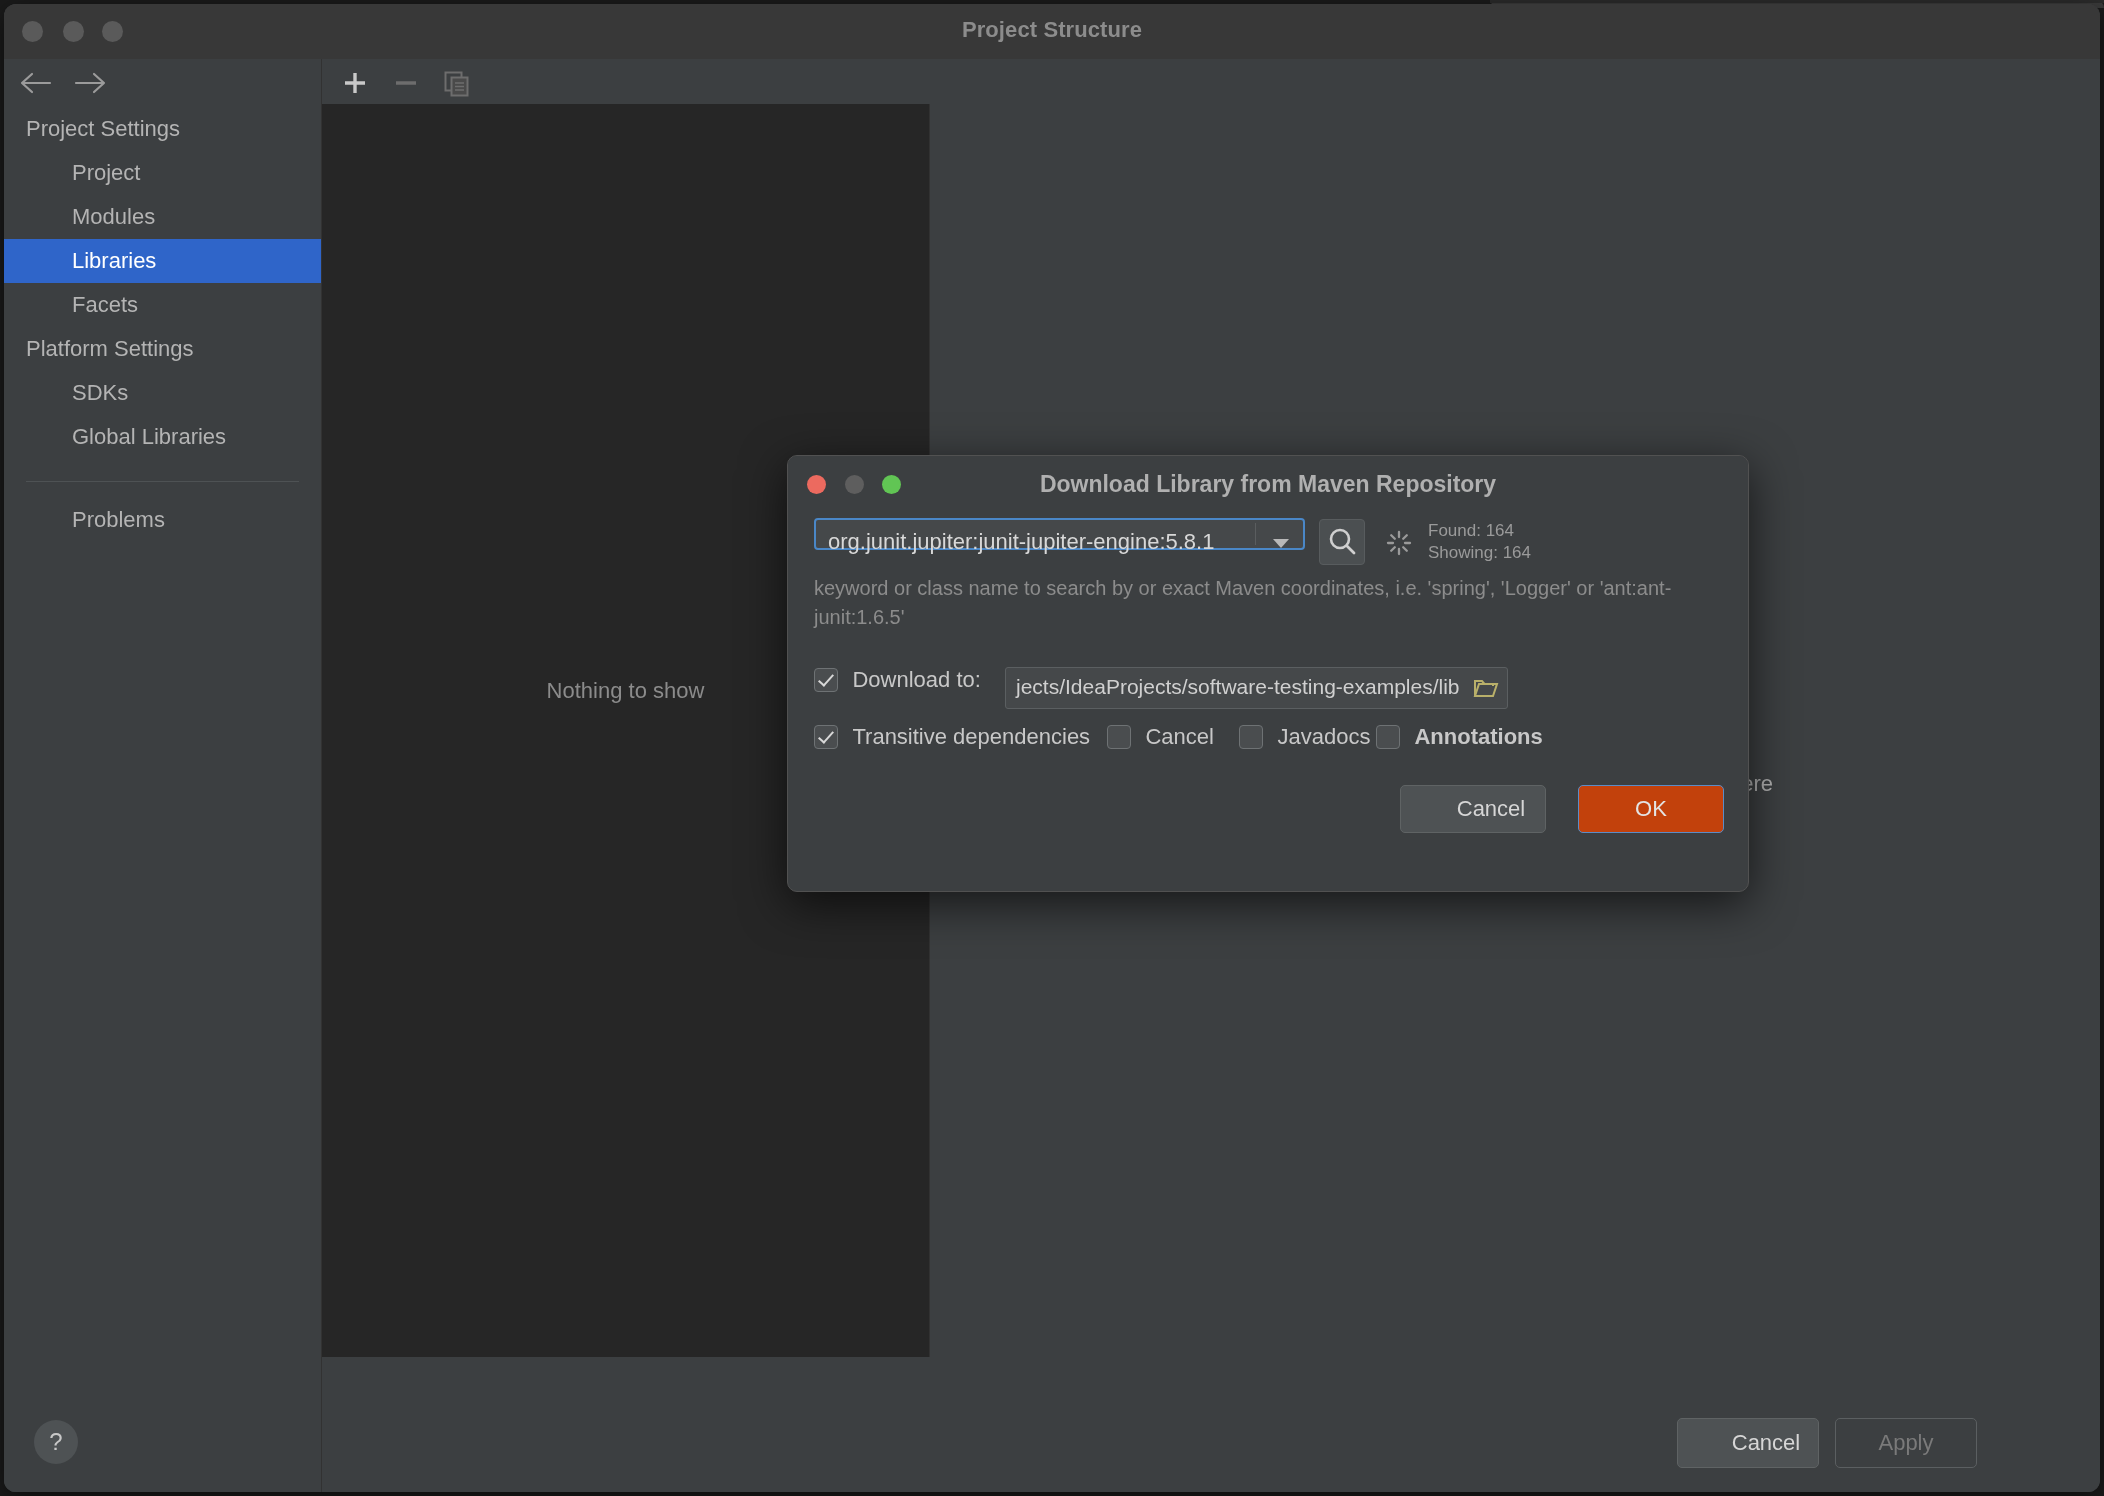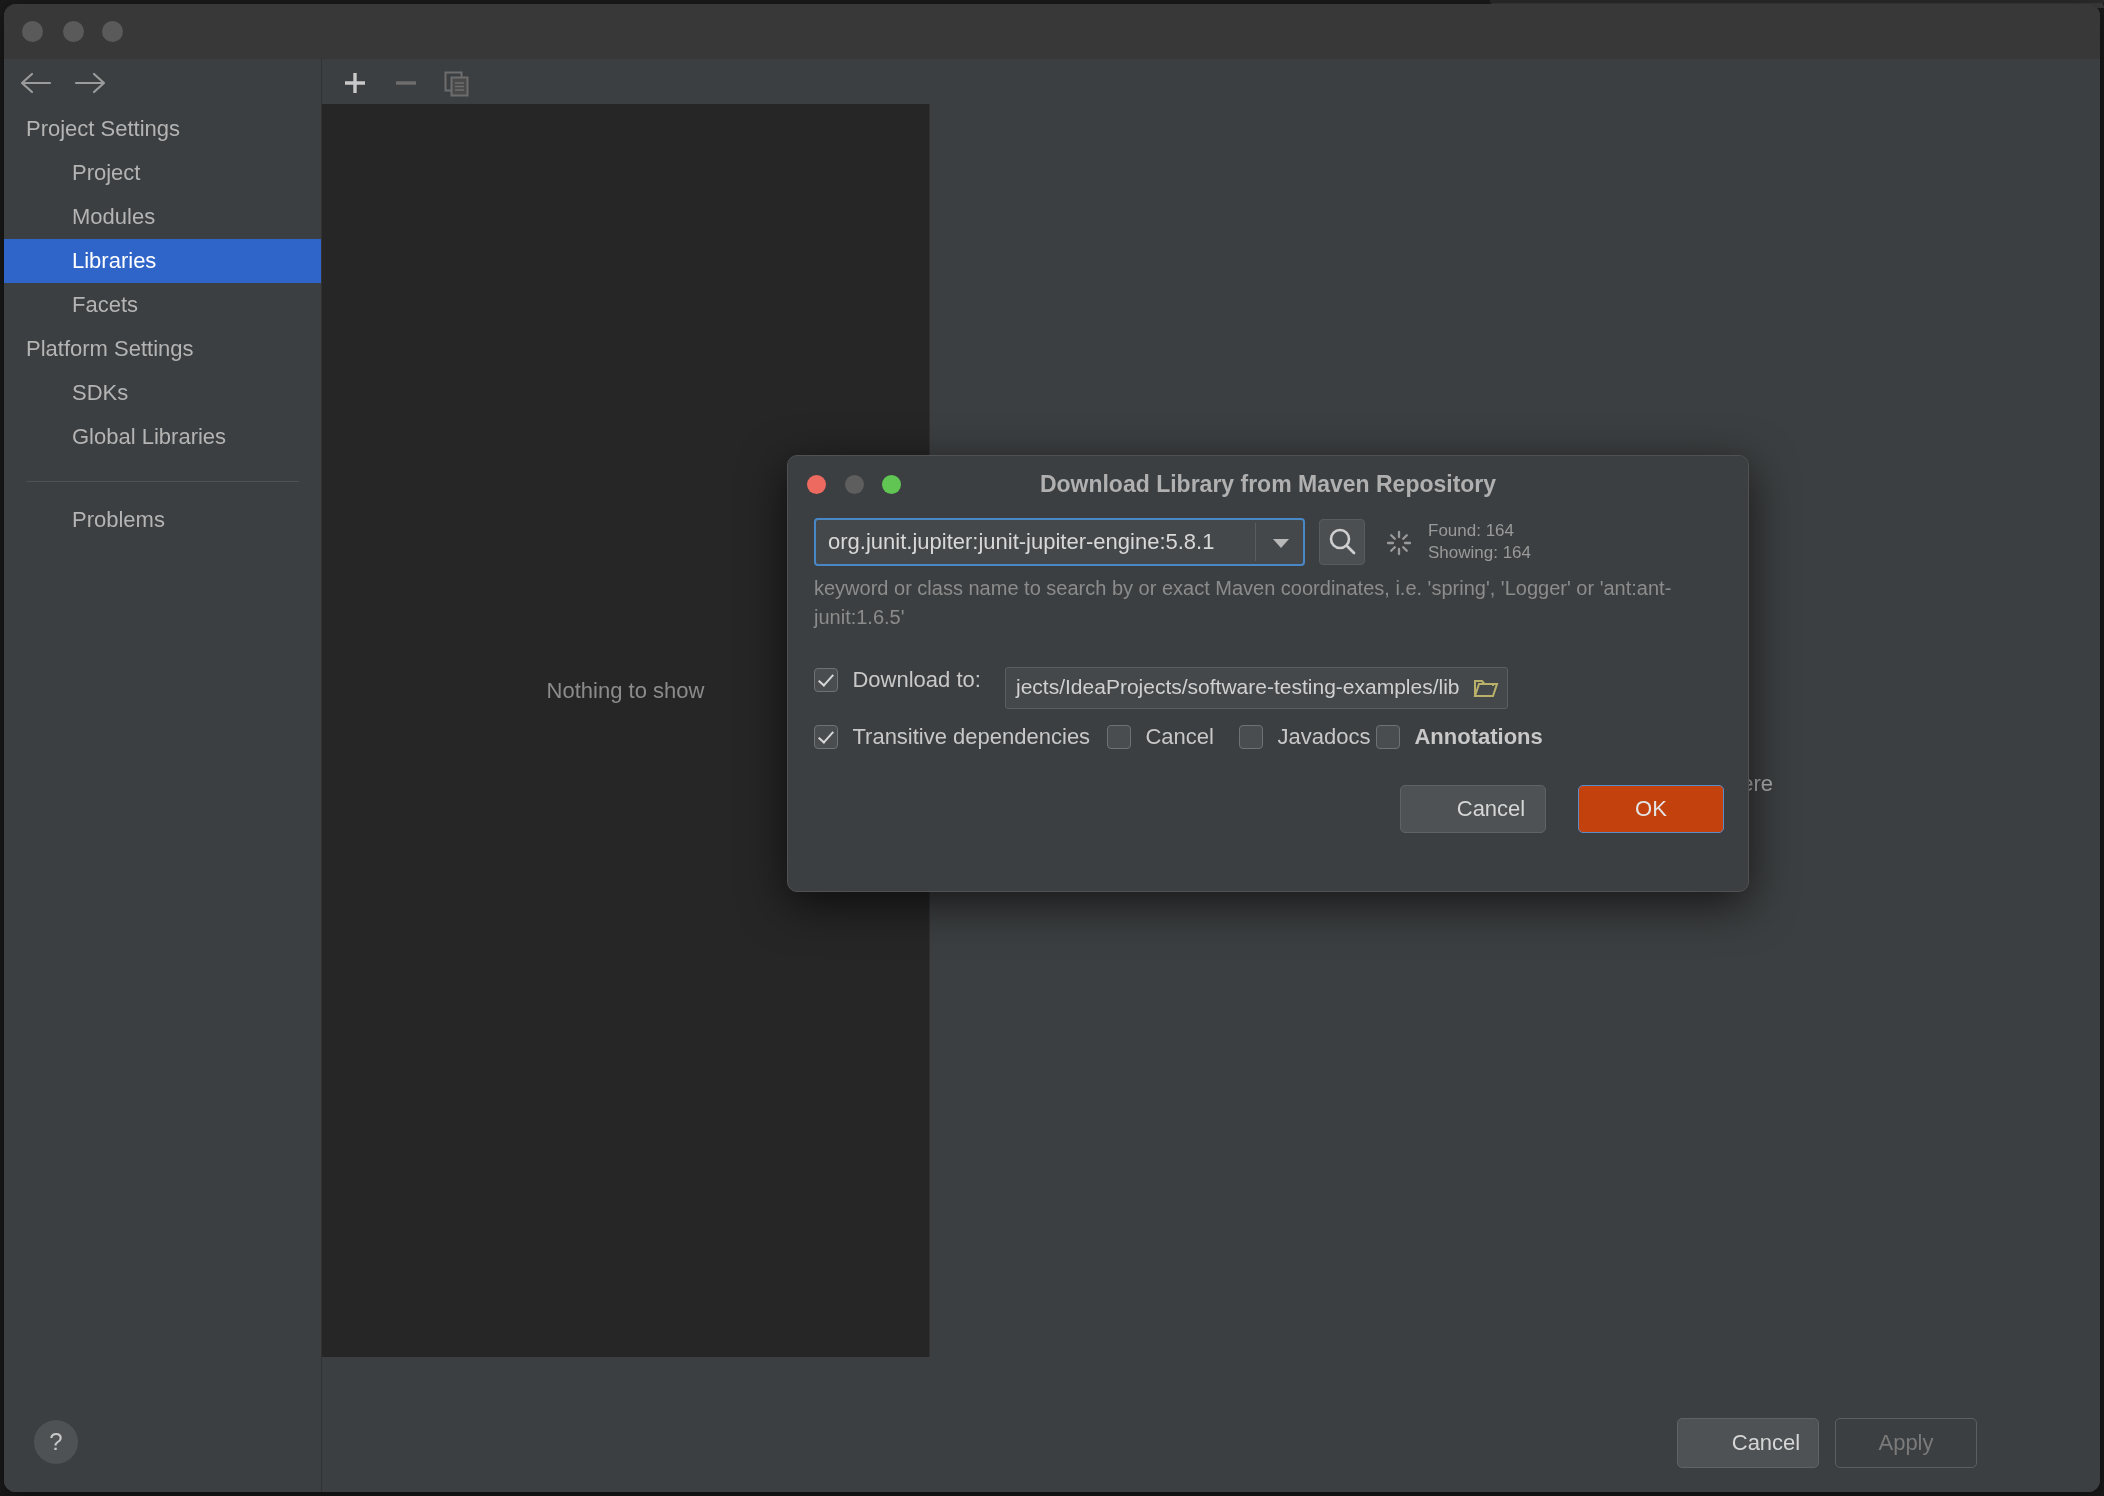--- a/index.html
+++ b/index.html
@@ -304,21 +304,21 @@
     left: 26px;
     top: 6px;
     width: 910px;
     height: 50px;
   }
   .combo {
     position: absolute;
     left: 0;
     top: 0;
     width: 491px;
-    height: 48px;
+    height: 32px;
     background: #45484a;
     border: 2px solid #4a87c7;
     border-radius: 4px;
     box-sizing: border-box;
   }
   .combo-value {
     position: absolute;
     left: 12px;
     top: 9px;
     font-size: 22px;
@@ -483,20 +483,21 @@
 
 <div class="bg-window-sliver"></div>
 <div class="bg-window-sliver-bar"></div>
 
 <div class="main-window">
 
   <div class="titlebar">
     <div class="traffic t1"></div>
     <div class="traffic t2"></div>
     <div class="traffic t3"></div>
+    <div class="window-title">Project Structure</div>
   </div>
 
   <div class="window-body">
 
     <div class="sidebar">
 
       <div class="nav-toolbar">
         <div class="nav-arrow nav-back">
           <svg width="38" height="28" viewBox="0 0 38 28">
             <path d="M4 14 H32 M4 14 L14 5 M4 14 L14 23" fill="none" stroke="#9b9b9b" stroke-width="2.2" stroke-linecap="round" stroke-linejoin="round"></path>

